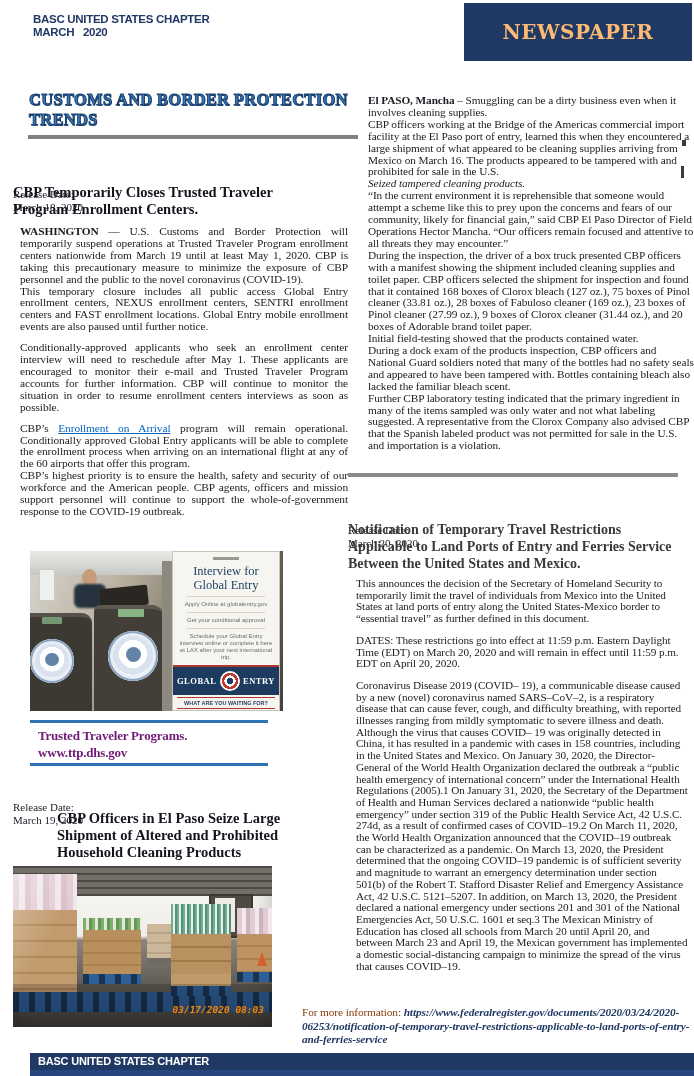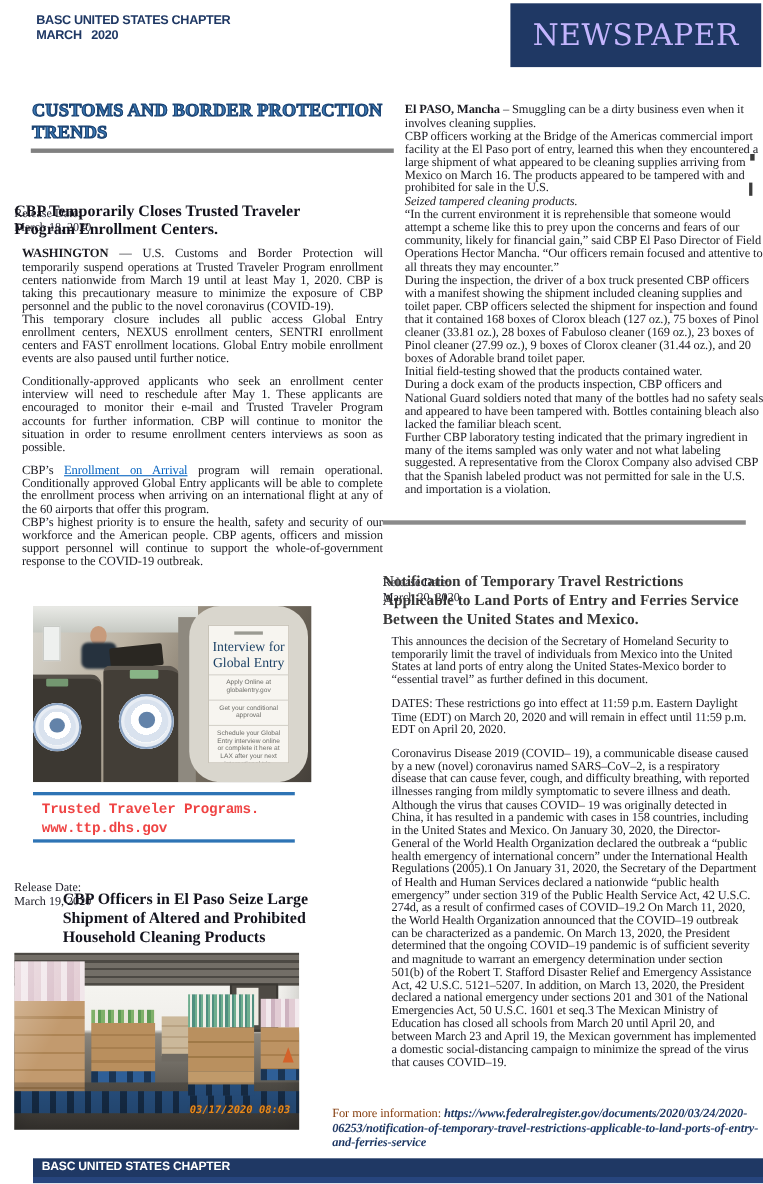--- a/index.html
+++ b/index.html
@@ -5,22 +5,22 @@
   html,body{margin:0;padding:0;background:#ffffff;}
   .page{position:relative;width:694px;height:1076px;background:#ffffff;overflow:hidden;
         font-family:"Liberation Serif",serif;color:#1b1b22;}
 
   
   .org{position:absolute;left:33px;top:13px;font-family:"Liberation Sans",sans-serif;
        font-weight:bold;font-size:11.5px;line-height:13px;letter-spacing:-0.3px;
        color:#1f3864;white-space:pre-wrap;}
   .banner{position:absolute;left:464px;top:3px;width:228px;height:58px;background:#1f3864;
           display:flex;align-items:center;justify-content:center;}
-  .banner span{font-family:"DejaVu Serif",serif;font-weight:normal;font-size:27px;
-               letter-spacing:0.5px;color:#c4b5fd;}
+  .banner span{font-family:"DejaVu Serif",serif;font-weight:bold;font-size:20px;
+               letter-spacing:0.5px;color:#fdba74;}
 
   
   .title{position:absolute;left:29px;top:90px;margin:0;width:330px;
          font-family:Liberation Serif, serif;font-weight:bold;font-size:16.5px;line-height:20px;
          letter-spacing:0.3px;color:#3c78b4;-webkit-text-stroke:1px #1c4473;
          text-shadow:0.5px 0.5px 0 #1c4473;white-space:pre-line;}
   .rule-gray{position:absolute;background:#808080;height:4px;}
   .rule-title{left:28px;top:135px;width:330px;}
   .rule-right{left:348px;top:473px;width:330px;background:#8a8a8a;}
 
@@ -35,23 +35,23 @@
   .body-left p.gap{margin-top:9px;}
   .body-right{position:absolute;font-size:11.3px;line-height:11.9px;letter-spacing:-0.1px;}
   .body-right p{margin:0;}
   .body-right p.gap{margin-top:10px;}
   .lead{font-weight:bold;}
   .italic{font-style:italic;}
   a.textlink{color:#0563c1;text-decoration:underline;cursor:pointer;}
 
   
   .rule-blue{position:absolute;height:3px;background:#2e74b5;}
-  .caption{position:absolute;left:38px;top:727px;font-family:Liberation Mono, monospace;
+  .caption{position:absolute;left:38px;top:727px;font-family:Liberation Serif, serif;
            font-weight:bold;font-size:13px;line-height:17px;letter-spacing:-0.2px;
-           color:#ef4444;white-space:pre-line;}
+           color:#701a75;white-space:pre-line;}
 
   
   .photo1{position:absolute;left:30px;top:551px;width:253px;height:160px;overflow:hidden;
           background:linear-gradient(115deg,#d8d6cf 0%,#bdb4a4 30%,#7d7466 60%,#45403a 100%);}
   .p1-ceiling{position:absolute;left:0;top:0;width:150px;height:24px;
               background:linear-gradient(180deg,#e9eae6,#c6c9c3);}
   .p1-poster{position:absolute;left:9px;top:18px;width:14px;height:30px;background:#eef0ee;
              border:1px solid #c9cbc7;}
   .p1-person-head{position:absolute;left:52px;top:18px;width:15px;height:18px;border-radius:50%;
                   background:#c79b7c;filter:blur(0.6px);}
@@ -69,21 +69,21 @@
               opacity:.7;border-radius:1px;}
   .p1-seal{position:absolute;border-radius:50%;
            background:radial-gradient(circle at 50% 46%,#ffffff 0 38%,#d9e2ee 38% 56%,#f4f6f8 56% 78%,#ffffff 78% 100%);
            box-shadow:inset 0 0 0 2px #8ba3c2, inset 0 0 0 5px #e8edf4;}
   .p1-seal::after{content:"";position:absolute;left:35%;top:32%;width:30%;height:30%;
                   border-radius:50%;background:#2f5a8c;opacity:.75;}
   .p1-seal1{left:0px;top:88px;width:44px;height:44px;}
   .p1-seal2{left:78px;top:80px;width:50px;height:50px;}
   .p1-pillar{position:absolute;left:132px;top:10px;width:16px;height:150px;background:#8e897f;}
   .p1-sign{position:absolute;left:142px;top:0px;width:108px;height:160px;background:#d9d6cd;
-           padding:17px;box-sizing:border-box;border-radius:28px;}
+           padding:0;box-sizing:border-box;border-radius:28px;}
   .p1-sign-inner{width:100%;height:100%;background:#f7f5f0;border:1px solid #c8c4b8;
                  box-sizing:border-box;text-align:center;overflow:hidden;}
   .p1-sign-mark{width:26px;height:3px;background:#9a9a92;margin:5px auto 4px;}
   .p1-sign-title{font-family:"Liberation Serif",serif;color:#1d4266;font-size:12.5px;
                  line-height:14px;white-space:pre-line;}
   .p1-sign-sep{width:78px;height:1px;background:#d5d2ca;margin:4px auto;}
   .p1-sign-small{font-family:"Liberation Sans",sans-serif;font-size:6px;line-height:7px;
                  color:#6d6d68;padding:0 6px;}
   .p1-redline{width:100%;height:2px;background:#b0392f;margin-top:4px;}
   .p1-band{width:100%;height:28px;background:#1d3a5f;display:flex;align-items:center;

